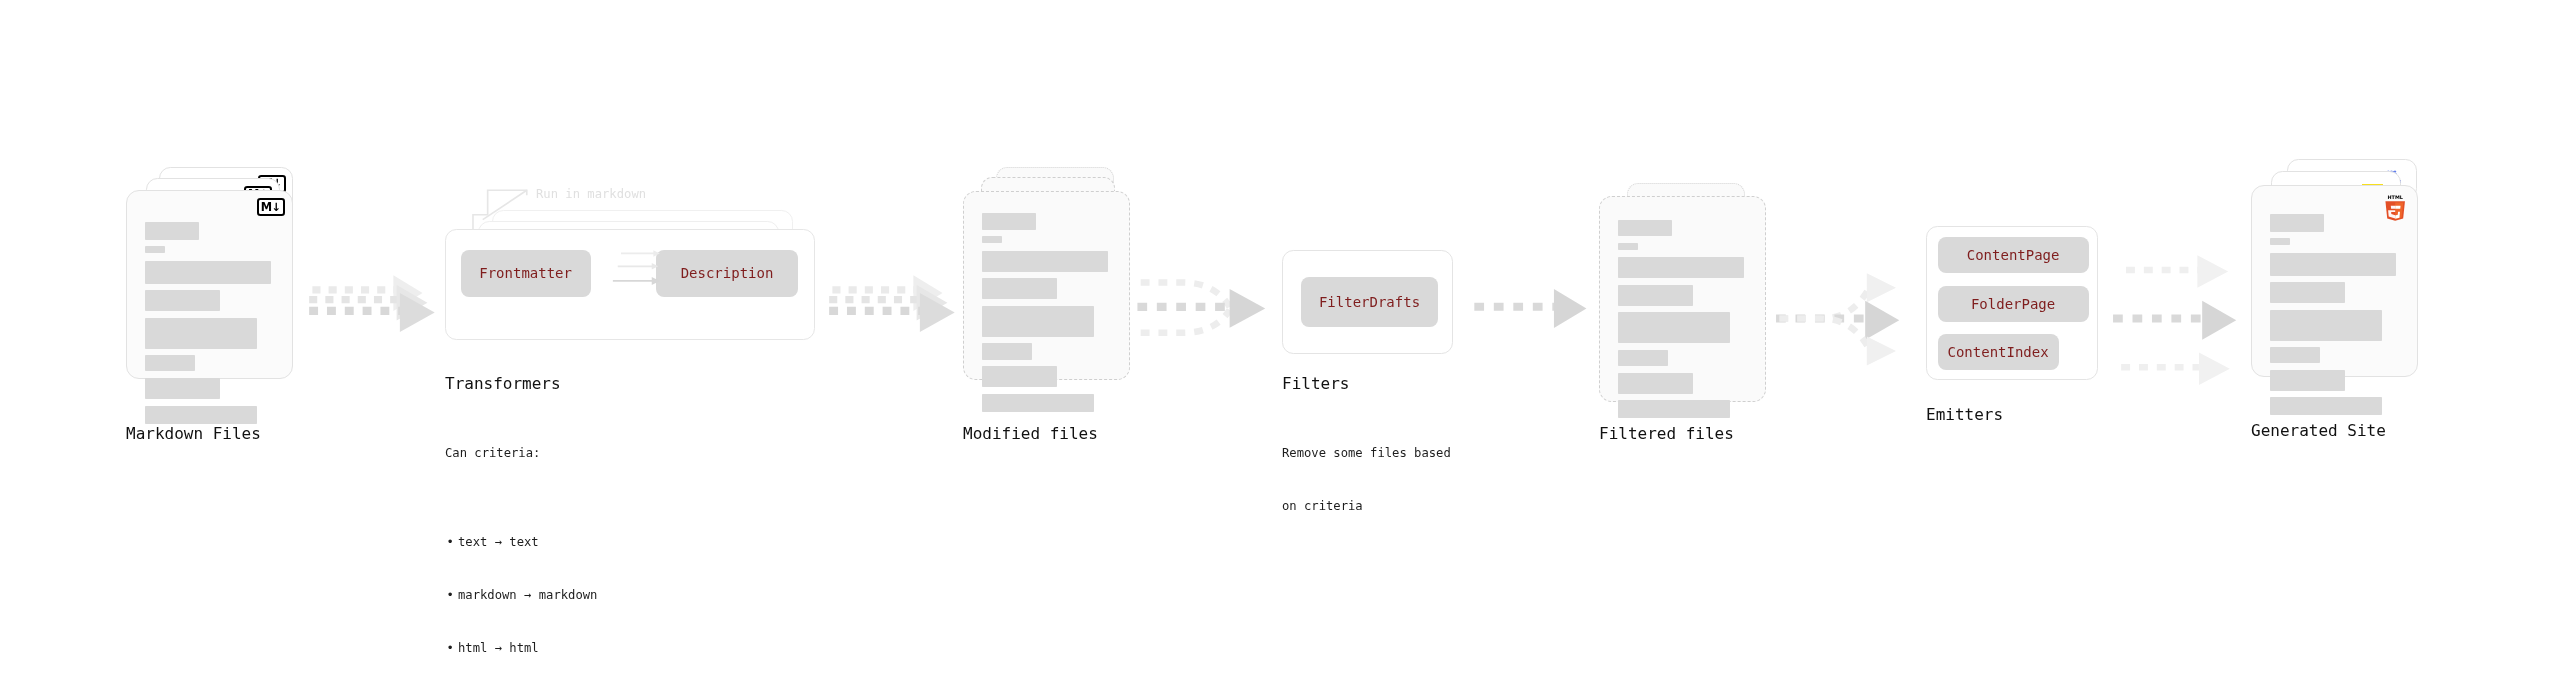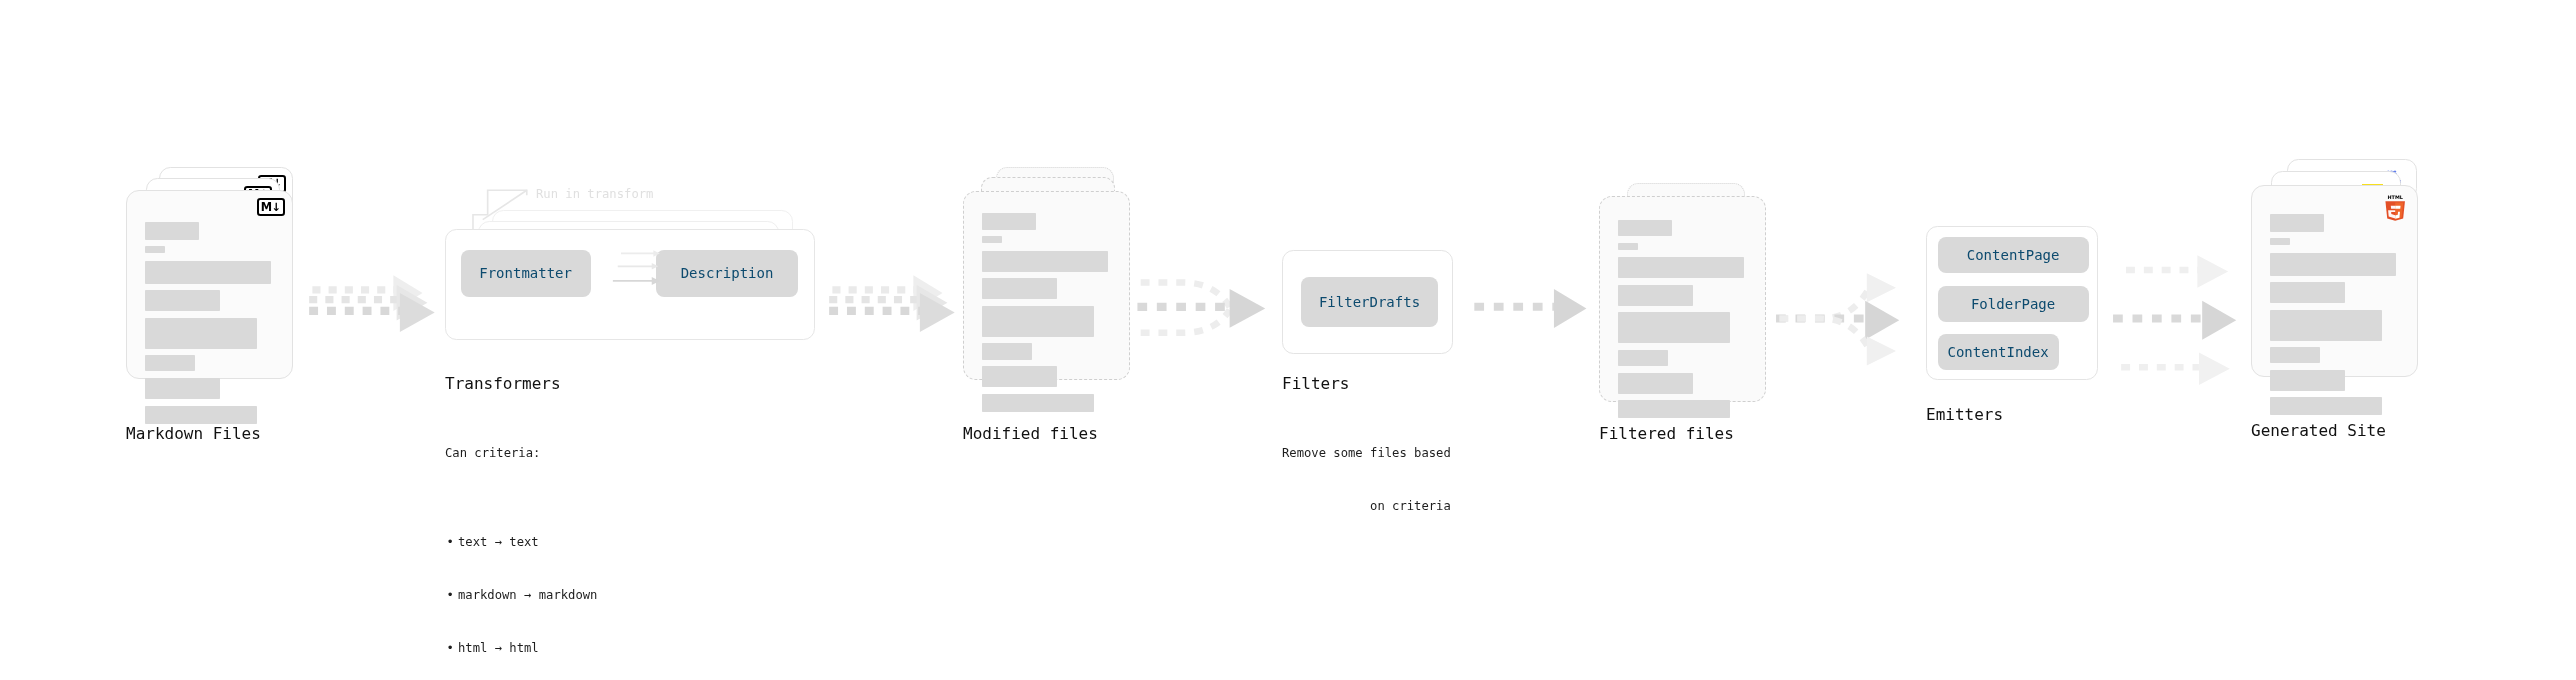--- a/index.html
+++ b/index.html
@@ -103,21 +103,21 @@
   .pill {
     position: absolute;
     box-sizing: border-box;
     background: #d9d9d9;
     border-radius: 8.1px;
     display: flex;
     align-items: center;
     justify-content: center;
     font-family: "DejaVu Sans Mono", "Liberation Mono", monospace;
     font-size: 14px;
-    color: #0c4a6e;
+    color: #7f1d1d;
     white-space: nowrap;
   }
 
   
   .title {
     position: absolute;
     font-family: "DejaVu Sans Mono", "Liberation Mono", monospace;
     font-size: 16px;
     color: #111111;
     white-space: nowrap;
@@ -198,21 +198,21 @@
     </g>
     <polygon points="112,26 155,50 112,74" fill="#dcdcdc"></polygon>
   </svg>
 
   <div class="abs" style="left:445px; top:187px; width:390px; height:175px;">
 
     <svg class="svgabs" style="left:23px; top:0px;" width="98" height="75" viewBox="0 0 120 92">
       <path d="M 72 10 L 72 4 L 24 4 L 24 34 L 6 34 L 6 58" fill="none" stroke="#e6e6e6" stroke-width="2"></path>
       <path d="M 72 4 L 18 40" fill="none" stroke="#e6e6e6" stroke-width="2"></path>
     </svg>
-    <div class="parallel-label" style="left:91px; top:0px;">Run in transform</div>
+    <div class="parallel-label" style="left:91px; top:0px;">Run in markdown</div>
 
     <div class="stagebox" style="left:47px; top:23px; width:301px; height:111px; border-color:#f0f0f0;">
       <div class="pill" style="left:28px; top:16.3px; width:106px; height:42px; background:#eeeeee;"></div>
       <div class="pill" style="left:177px; top:16.3px; width:106px; height:42px; background:#eeeeee;"></div>
     </div>
     <div class="stagebox" style="left:32.5px; top:34px; width:301px; height:111px; border-color:#efefef;">
       <div class="pill" style="left:23px; top:18px; width:106px; height:42px; background:#e6e6e6;"></div>
       <div class="pill" style="left:174px; top:18px; width:106px; height:42px; background:#e6e6e6;"></div>
     </div>
 
@@ -284,21 +284,21 @@
     <line x1="4" y1="48" x2="120" y2="48" stroke="#d9d9d9" stroke-width="10" stroke-dasharray="12 12"></line>
     <polygon points="118,26 162,50 118,74" fill="#d6d6d6"></polygon>
   </svg>
 
   <div class="abs" style="left:1282px; top:250px; width:179px; height:106px;">
     <div class="stagebox" style="left:0px; top:0px; width:171px; height:104px;">
       <div class="pill" style="left:18px; top:26px; width:137px; height:50px;">FilterDrafts</div>
     </div>
   </div>
   <div class="title" style="left:1282px; top:374px;">Filters</div>
-  <div class="caption" style="left:1282px; top:410px;text-align:right;">
+  <div class="caption" style="left:1282px; top:410px;">
     <div>Remove some files based</div>
     <div>on criteria</div>
   </div>
 
   <svg class="svgabs" style="left:1471px; top:284px;" width="122" height="65" viewBox="0 0 150 80">
     <line x1="4" y1="28" x2="104" y2="28" stroke="#d9d9d9" stroke-width="10" stroke-dasharray="12 12"></line>
     <polygon points="102,6 142,30 102,54" fill="#d6d6d6"></polygon>
   </svg>
 
   <div class="abs" style="left:1599px; top:183px; width:187px; height:211px;">

